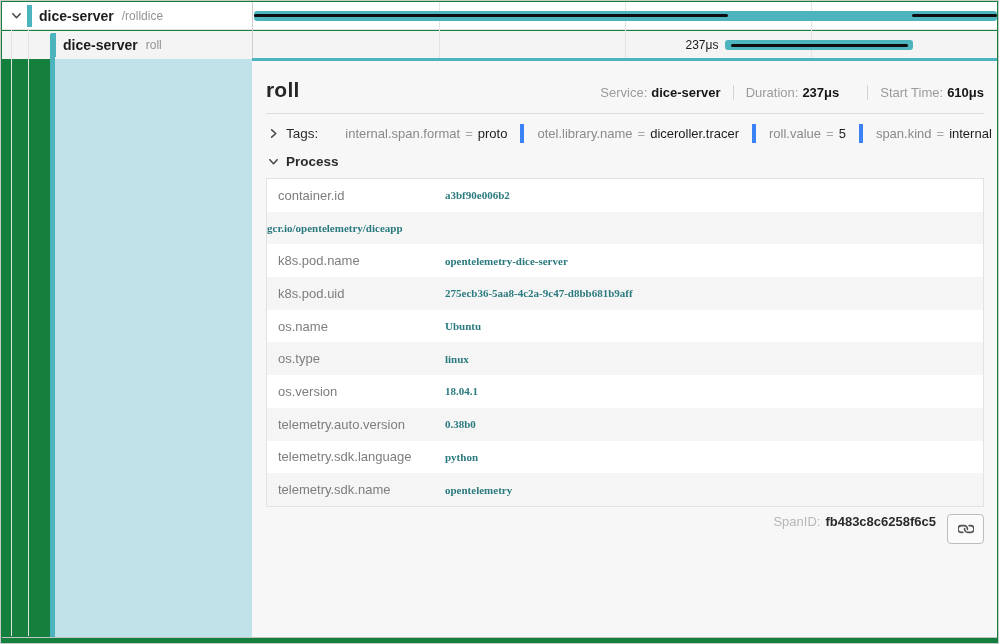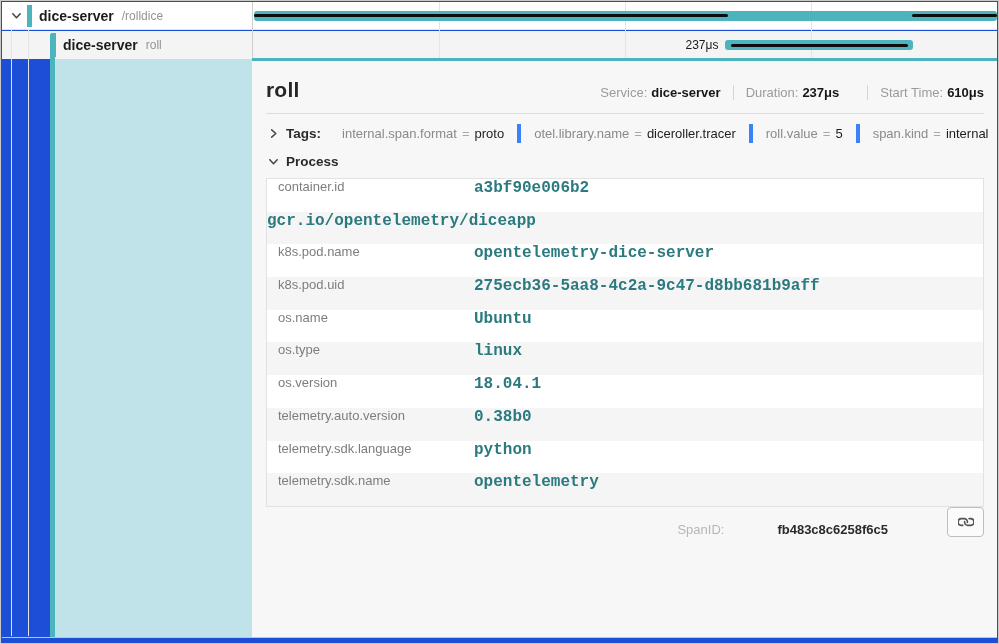--- a/index.html
+++ b/index.html
@@ -10,21 +10,21 @@
     --value-teal:#2a7a7f;
     --panel-bg:#f7f7f7;
     --row-alt:#f5f5f5;
     --border-gray:#c9c9c9;
   }
   *{margin:0;padding:0;box-sizing:border-box;}
   body{background:#ffffff;font-family:"Liberation Sans","DejaVu Sans",sans-serif;}
   .app{
     position:relative;width:999px;height:644px;
     border:1px solid var(--border-gray);
-    background:#1d4ed8;overflow:hidden;
+    background:#15803d;overflow:hidden;
   }
 
   
   .span-row{position:absolute;left:1px;right:1px;height:28px;display:flex;}
   .row1{top:1px;border-bottom:1px solid #e3e3e3;background:#fff;}
   .row2{top:30px;background:#f4f4f4;}
   .name-col{position:relative;width:251px;flex:0 0 251px;display:flex;align-items:center;}
   .tl-col{position:relative;flex:1;}
   .chevron{display:inline-flex;align-items:center;justify-content:center;width:14px;height:14px;margin-left:7px;cursor:pointer;}
   .accent{display:inline-block;width:5px;height:22px;background:var(--teal-accent);margin-left:3px;}
@@ -69,38 +69,38 @@
   .detail-stats{display:flex;align-items:flex-end;font-size:13px;white-space:nowrap;}
   .stat{padding:0 12px;}
   .stat:last-child{padding-right:0;margin-left:16px;}
   .stat + .stat{border-left:1px solid #d4d4d4;}
   .stat-label{color:#9b9b9b;}
   .stat-value{color:#161616;font-weight:700;margin-left:4px;}
   .header-divider{border-bottom:1px solid #dcdcdc;margin-top:11px;}
 
   .tags-row{display:flex;align-items:center;padding:10px 0 2px 0;font-size:13px;cursor:pointer;}
   .section-chevron{display:inline-flex;width:14px;height:14px;align-items:center;justify-content:center;margin-right:6px;flex:0 0 auto;}
-  .tags-label{font-weight:700;color:#2b2b2b;font-size:13.5px;margin-right:8px;}
+  .tags-label{font-weight:400;color:#2b2b2b;font-size:13.5px;margin-right:14px;}
   .tag-item{display:inline-flex;align-items:baseline;padding:2px 13px;white-space:nowrap;}
   .tag-item + .tag-item{border-left:4px solid #3b82f6;align-items:flex-end;}
   .tag-item:first-of-type{padding-left:0;}
   .tag-key{color:#8a8a8a;}
   .tag-eq{color:#a8a8a8;margin:0 5px;}
   .tag-val{color:#1d1d1d;}
 
   .process-row{display:flex;align-items:center;padding:9px 0 8px 0;cursor:pointer;}
   .process-label{font-weight:700;color:#2b2b2b;font-size:13.5px;}
 
   .kv-table{background:#fff;border:1px solid #e2e2e2;margin-top:1px;}
-  .kv-row{display:flex;height:32.7px;font-size:13px;gap:29px;}
+  .kv-row{display:flex;align-items:center;height:32.7px;font-size:13px;}
   .kv-row:nth-child(even){background:var(--row-alt);}
   .kv-key{flex:0 0 178px;padding-left:11px;color:#7d7d7d;}
-  .kv-val{font-family:Liberation Mono, monospace;font-size:16px;color:var(--value-teal);font-weight:700;}
-
-  .detail-footer{display:flex;align-items:flex-end;justify-content:flex-end;font-size:13px;gap:48px;}
+  .kv-val{font-family:Liberation Serif, serif;font-size:11px;color:var(--value-teal);font-weight:700;}
+
+  .detail-footer{display:flex;align-items:flex-start;justify-content:flex-end;margin-top:7px;font-size:13px;}
   .spanid-label{color:#b7b7b7;}
   .spanid-value{color:#2b2b2b;font-weight:600;margin-left:5px;}
   .link-btn{
     margin-left:11px;width:37px;height:30px;
     display:flex;align-items:center;justify-content:center;
     border:1px solid #bdbdbd;border-radius:4px;background:#fbfbfb;cursor:pointer;
   }
 </style>
 </head>
 <body>

